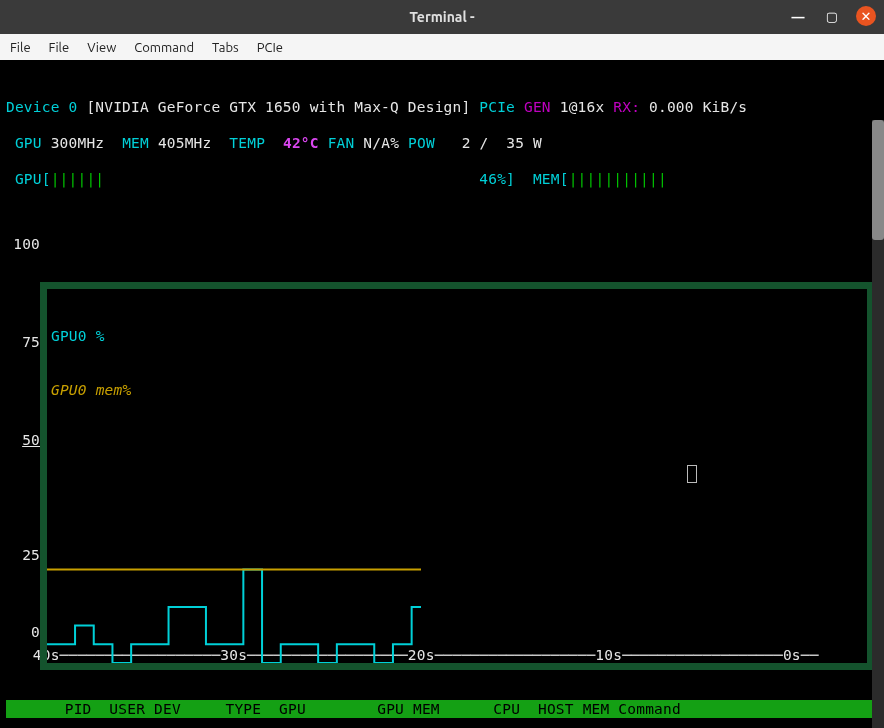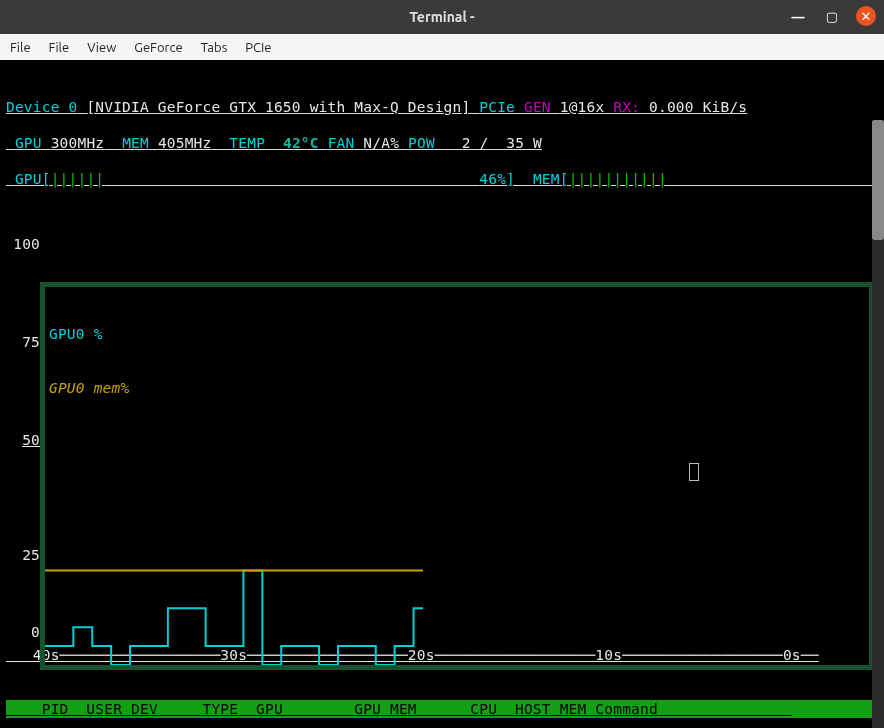--- a/index.html
+++ b/index.html
@@ -54,34 +54,35 @@
     background: #000;
     width: 100%;
     box-sizing: border-box;
     padding: 2px 6px 0 6px;
     position: relative;
     height: calc(728px - 34px - 26px);
     white-space: pre;
     line-height: 18px;
     letter-spacing: 0.2px;
   }
-  .term .row { white-space: pre; text-decoration: underline; }
+  .term .row { white-space: pre; }
   .cy { color:#00d0d8; }      
   .gn { color:#00c000; }      
-  .bgn{ color:#14b8a6; font-weight:bold;} 
+  .bgn{ color:#d946ef; font-weight:bold;} 
   .mg { color:#c000c0; }      
   .wt { color:#e6e6e6; }      
   .or { color:#c8a000;font-style:italic; }      
   .bar-bg {
     background:#14a014;
     color:#000;
+    padding-left:23px;
   }
   
   .chartbox {
-    border:5px solid #14532d;
+    border:7px solid #14532d;
     box-sizing: border-box;
     position: relative;
     margin-left: 34px;
     margin-right: 4px;
     height: 388px;
   }
   .chartlabels {
     position:absolute;
     left:0; top:8px; height:400px; width:34px;
     color:#e6e6e6;
@@ -111,21 +112,21 @@
     <span class="wbtn">—</span>
     <span class="wbtn">▢</span>
     <span class="wbtn close">✕</span>
   </div>
 </div>
 
 <div class="menubar">
   <span class="mitem">File</span>
   <span class="mitem">File</span>
   <span class="mitem">View</span>
-  <span class="mitem">GeForce</span>
+  <span class="mitem">Command</span>
   <span class="mitem">Tabs</span>
   <span class="mitem">PCIe</span>
 </div>
 
 <div class="term">
 
 <div class="row"><span class="cy">Device 0</span> <span class="wt">[NVIDIA GeForce GTX 1650 with Max-Q Design]</span> <span class="cy">PCIe</span> <span class="mg">GEN</span> <span class="wt">1@16x</span> <span class="mg">RX:</span> <span class="wt">0.000 KiB/s</span></div>
 <div class="row"> <span class="cy">GPU</span> <span class="wt">300MHz</span>  <span class="cy">MEM</span> <span class="wt">405MHz</span>  <span class="cy">TEMP</span>  <span class="bgn">42°C</span> <span class="cy">FAN</span> <span class="wt">N/A%</span> <span class="cy">POW</span> <span class="wt">  2 /  35 W</span></div>
 <div class="row"> <span class="cy">GPU[</span><span class="gn">||||||</span><span class="wt">                                          </span><span class="cy">46%]</span>  <span class="cy">MEM[</span><span class="gn">|||||||||||</span><span class="wt">                       </span><span class="cy">1</span></div>
 

